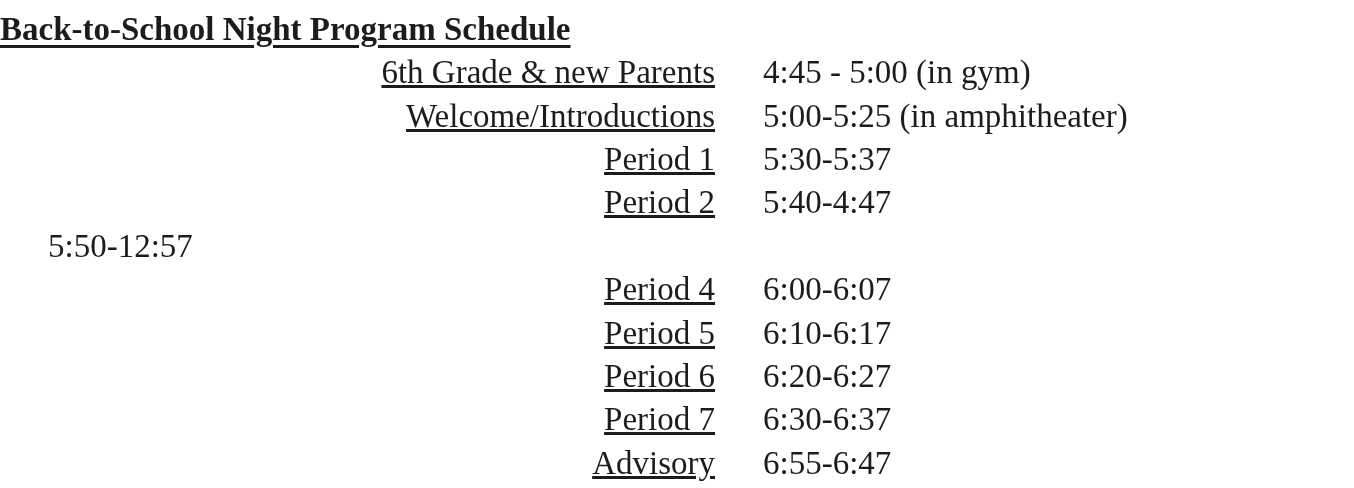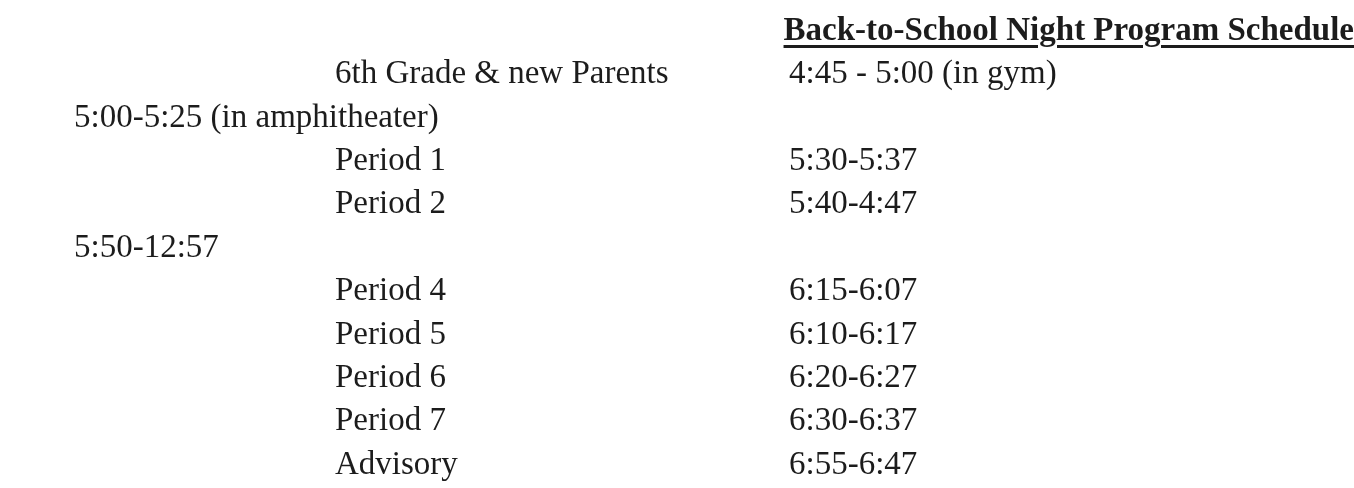--- a/index.html
+++ b/index.html
@@ -15,78 +15,80 @@
     overflow: hidden;
     font-family: "Liberation Serif", serif;
     font-size: 33px;
     color: #1c1c1c;
     padding-top: 8px;
     box-sizing: border-box;
   }
   .doc-title {
     height: 43px;
     line-height: 43px;
-    text-align: right;
+    text-align: left;
     font-weight: bold;
     text-decoration: underline;
     text-decoration-thickness: 3px;
     text-underline-offset: 5px;
     white-space: nowrap;
   }
   .row {
     display: flex;
     height: 43.4px;
     align-items: center;
     white-space: nowrap;
   }
   .cell-activity {
     width: 380px;
     margin-left: 335px;
-    text-align: left;
+    text-align: right;
     flex: 0 0 auto;
+    text-decoration: underline;
   }
   .cell-time {
-    margin-left: 74px;
+    margin-left: 48px;
     text-align: left;
     flex: 0 0 auto;
   }
 </style>
 </head>
 <body>
 
 <div class="page">
 
   <div class="doc-title">Back-to-School Night Program Schedule</div>
 
   <div class="row">
     <div class="cell-activity">6th Grade &amp; new Parents</div>
     <div class="cell-time">4:45 - 5:00 (in gym)</div>
   </div>
 
   <div class="row">
+    <div class="cell-activity">Welcome/Introductions</div>
     <div class="cell-time">5:00-5:25 (in amphitheater)</div>
   </div>
 
   <div class="row">
     <div class="cell-activity">Period 1</div>
     <div class="cell-time">5:30-5:37</div>
   </div>
 
   <div class="row">
     <div class="cell-activity">Period 2</div>
     <div class="cell-time">5:40-4:47</div>
   </div>
 
   <div class="row">
     <div class="cell-time">5:50-12:57</div>
   </div>
 
   <div class="row">
     <div class="cell-activity">Period 4</div>
-    <div class="cell-time">6:15-6:07</div>
+    <div class="cell-time">6:00-6:07</div>
   </div>
 
   <div class="row">
     <div class="cell-activity">Period 5</div>
     <div class="cell-time">6:10-6:17</div>
   </div>
 
   <div class="row">
     <div class="cell-activity">Period 6</div>
     <div class="cell-time">6:20-6:27</div>

